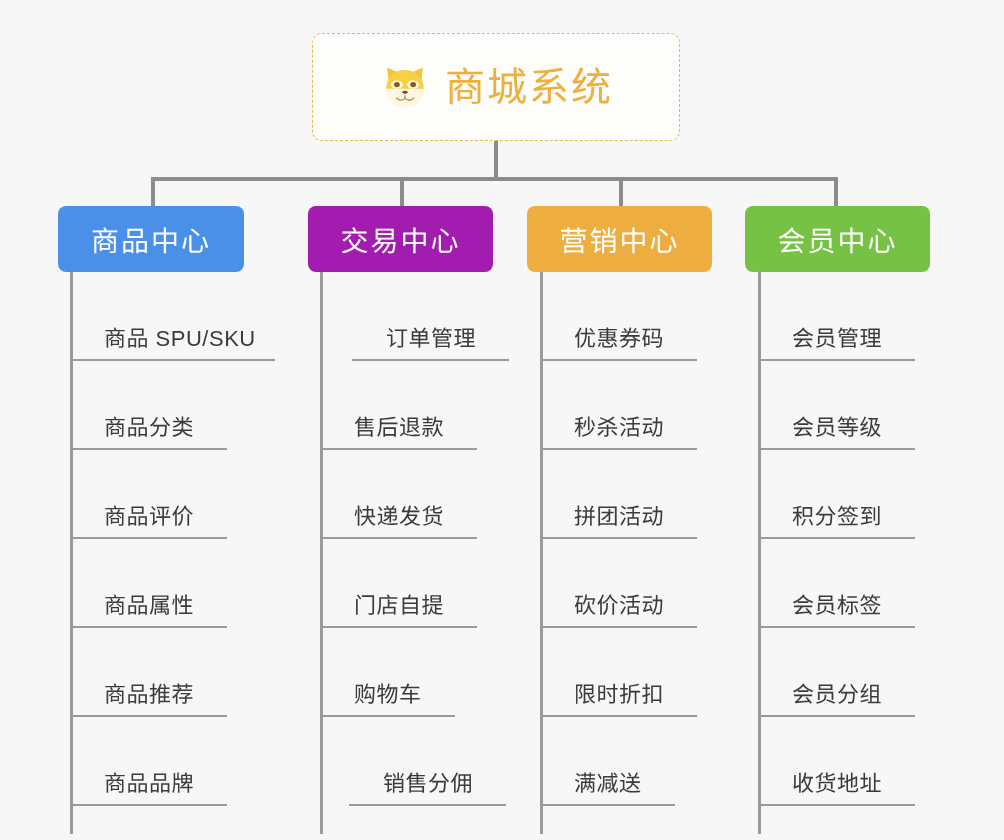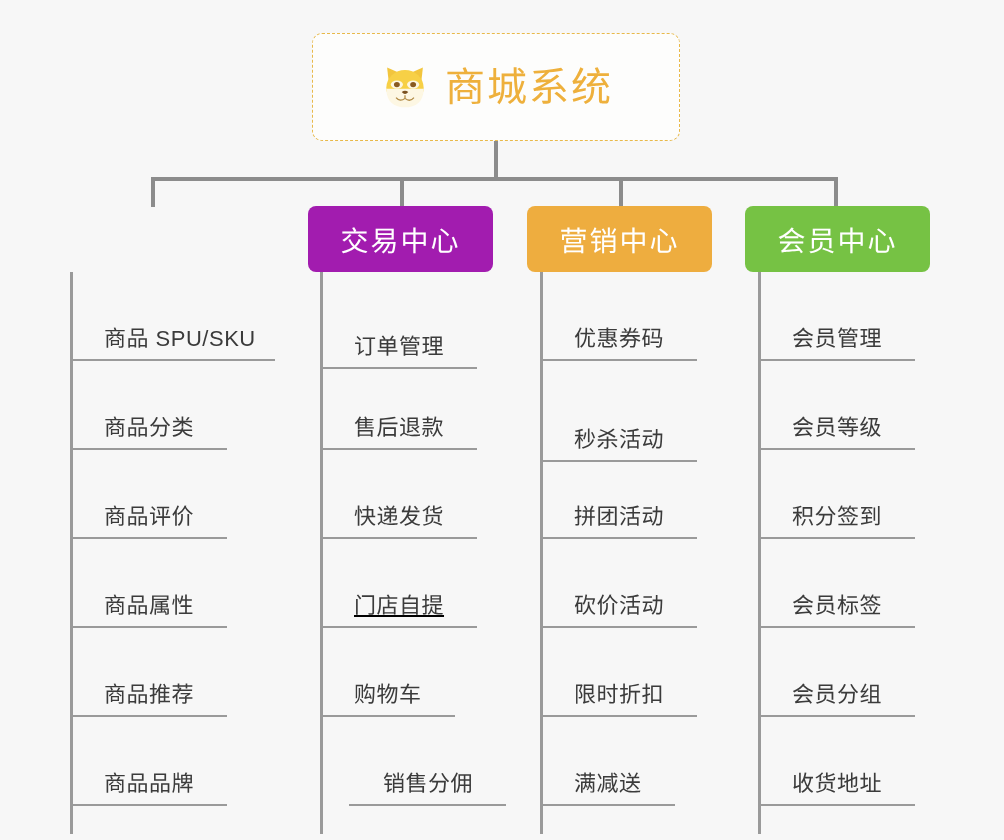--- a/index.html
+++ b/index.html
@@ -145,20 +145,23 @@
 
   <div class="conn conn-v" style="left: 494px; top: 141px; height: 38px; background: rgb(140, 140, 140);"></div>
 
   <div class="conn conn-h" style="left: 151px; top: 177px; width: 687px; background: rgb(140, 140, 140);"></div>
 
   <div class="conn conn-v" style="left: 151px; top: 177px; height: 30px; background: rgb(140, 140, 140);"></div>
   <div class="conn conn-v" style="left: 400px; top: 177px; height: 30px; background: rgb(140, 140, 140);"></div>
   <div class="conn conn-v" style="left: 619px; top: 177px; height: 30px; background: rgb(140, 140, 140);"></div>
   <div class="conn conn-v" style="left: 834px; top: 177px; height: 30px; background: rgb(140, 140, 140);"></div>
 
+  <div class="cat-box" style="left: 58px; top: 206px; width: 186px; background: rgb(74, 144, 232); color: rgb(255, 255, 255);">
+    <span>商品中心</span>
+  </div>
   <div class="cat-box" style="left: 308px; top: 206px; width: 185px; background: #a21caf; color: rgb(255, 255, 255);">
     <span>交易中心</span>
   </div>
   <div class="cat-box" style="left: 527px; top: 206px; width: 185px; background: rgb(238, 173, 63); color: rgb(255, 255, 255);">
     <span>营销中心</span>
   </div>
   <div class="cat-box" style="left: 745px; top: 206px; width: 185px; background: rgb(118, 194, 68); color: rgb(255, 255, 255);">
     <span>会员中心</span>
   </div>
 
@@ -185,53 +188,53 @@
       <div class="leaf-rule"></div>
     </div>
     <div class="leaf" style="top:445px; width:157px;">
       <div class="leaf-label">商品品牌</div>
       <div class="leaf-rule"></div>
     </div>
   </div>
 
   <div class="branch" style="left:320px;">
     <div class="branch-spine" style="height:562px;"></div>
-    <div class="leaf" style="top:8px;   width:157px;">
+    <div class="leaf" style="top:0px;   width:157px;margin-left:32px;">
       <div class="leaf-label">订单管理</div>
       <div class="leaf-rule"></div>
     </div>
     <div class="leaf" style="top:89px;  width:157px;">
       <div class="leaf-label">售后退款</div>
       <div class="leaf-rule"></div>
     </div>
     <div class="leaf" style="top:178px; width:157px;">
       <div class="leaf-label">快递发货</div>
       <div class="leaf-rule"></div>
     </div>
-    <div class="leaf" style="top:267px; width:157px;text-decoration:underline;">
+    <div class="leaf" style="top:267px; width:157px;">
       <div class="leaf-label">门店自提</div>
       <div class="leaf-rule"></div>
     </div>
     <div class="leaf" style="top:356px; width:135px;">
       <div class="leaf-label">购物车</div>
       <div class="leaf-rule"></div>
     </div>
     <div class="leaf" style="top:445px; width:157px;margin-left:29px;">
       <div class="leaf-label">销售分佣</div>
       <div class="leaf-rule"></div>
     </div>
   </div>
 
   <div class="branch" style="left:540px;">
     <div class="branch-spine" style="height:562px;"></div>
     <div class="leaf" style="top:0px;   width:157px;">
       <div class="leaf-label">优惠券码</div>
       <div class="leaf-rule"></div>
     </div>
-    <div class="leaf" style="top:89px;  width:157px;margin-top:12px;">
+    <div class="leaf" style="top:89px;  width:157px;">
       <div class="leaf-label">秒杀活动</div>
       <div class="leaf-rule"></div>
     </div>
     <div class="leaf" style="top:178px; width:157px;">
       <div class="leaf-label">拼团活动</div>
       <div class="leaf-rule"></div>
     </div>
     <div class="leaf" style="top:267px; width:157px;">
       <div class="leaf-label">砍价活动</div>
       <div class="leaf-rule"></div>

